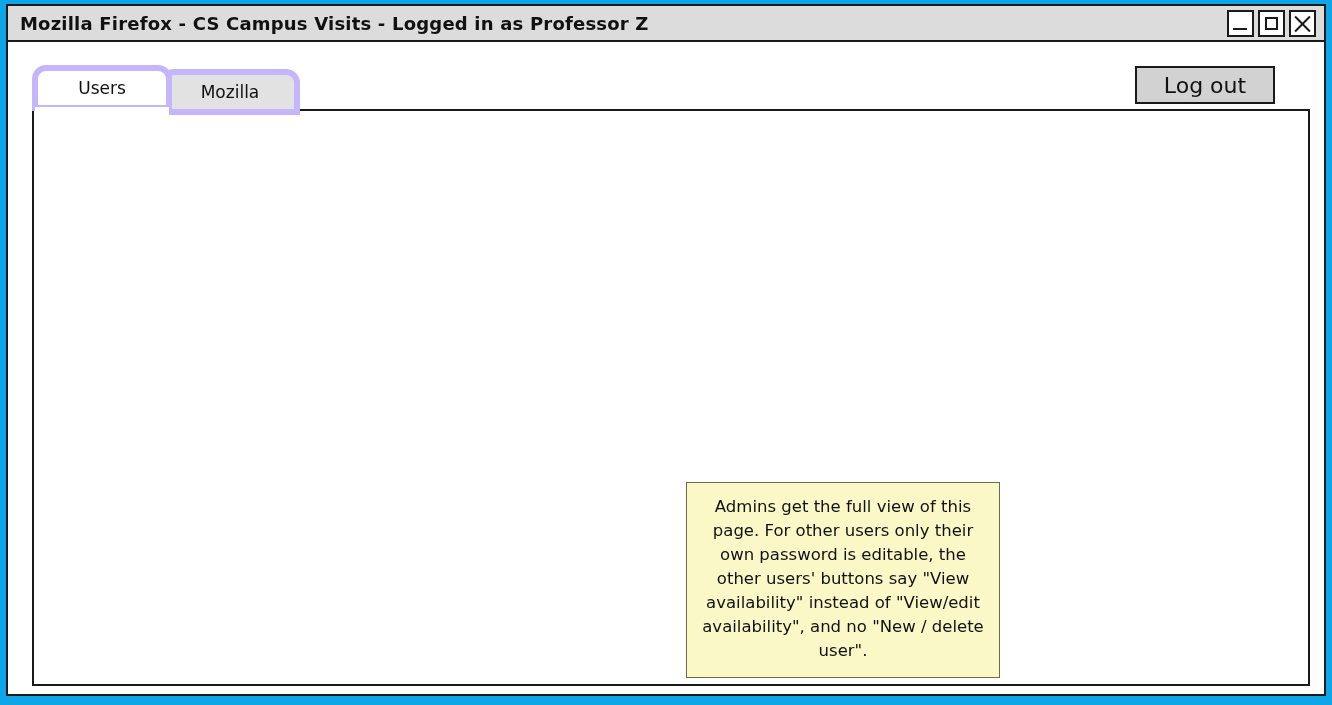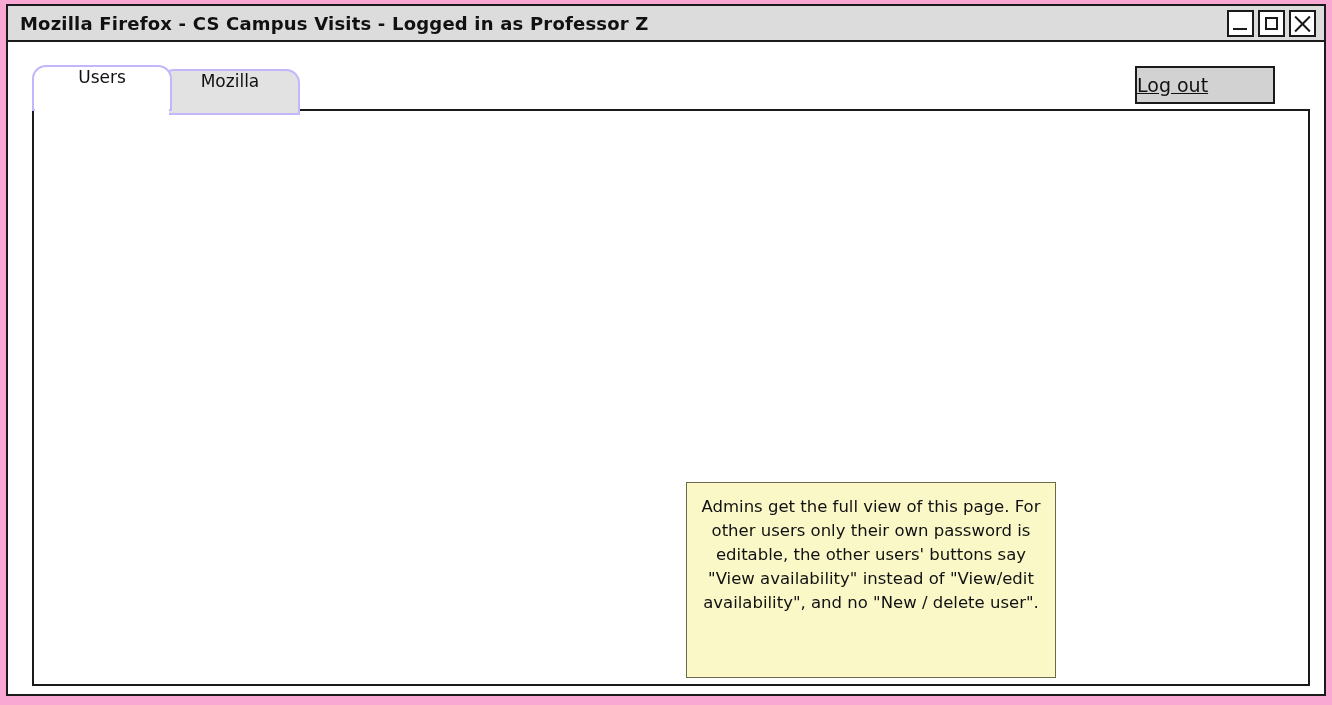--- a/index.html
+++ b/index.html
@@ -9,21 +9,21 @@
   }
   body {
     font-family: "DejaVu Sans", sans-serif;
     -webkit-font-smoothing: antialiased;
   }
   #app {
     position: relative;
     width: 1332px;
     height: 705px;
     overflow: hidden;
-    background: #f9a8d4;
+    background: #0ea5e9;
   }
 
   
   .window {
     position: absolute;
     left: 6px;
     top: 4px;
     width: 1320px;
     height: 692px;
     border: 2px solid #1a1a1a;
@@ -91,25 +91,25 @@
     height: 2px;
     background: #1a1a1a;
   }
   .win-btn .glyph-close-a { transform: rotate(45deg); }
   .win-btn .glyph-close-b { transform: rotate(-45deg); }
 
   
   .tab {
     position: absolute;
     height: 46px;
-    border: 2px solid #c4b5fd;
+    border: 6px solid #c4b5fd;
     border-radius: 14px 14px 0 0;
     box-sizing: border-box;
     display: flex;
-    align-items: flex-start;
+    align-items: center;
     justify-content: center;
     font-size: 17px;
     color: #111111;
   }
   .tab-users {
     left: 24px;
     top: 59px;
     width: 140px;
     background: #ffffff;
     z-index: 4;
@@ -146,26 +146,25 @@
   }
 
   
   .btn {
     position: absolute;
     border: 2px solid #1a1a1a;
     background: #d2d2d2;
     box-sizing: border-box;
     display: flex;
     align-items: center;
-    justify-content: flex-start;
-    font-size: 19px;
+    justify-content: center;
+    font-size: 22px;
     color: #111111;
     cursor: pointer;
     white-space: nowrap;
-    text-decoration: underline;
   }
   .btn.disabled {
     color: #9a9a9a;
     border-color: #9a9a9a;
     background: #cfcfcf;
     cursor: default;
   }
 
   .col-head {
     position: absolute;
@@ -247,21 +246,21 @@
     font-size: 17px;
     color: #111111;
     white-space: nowrap;
   }
 
   
   .note {
     position: absolute;
     left: 678px;
     top: 476px;
-    width: 370px;
+    width: 314px;
     height: 196px;
     background: #fbf8c8;
     border: 1px solid #6b6b4a;
     box-sizing: border-box;
     padding: 12px 14px;
     font-size: 16.5px;
     line-height: 24px;
     color: #111111;
     text-align: center;
     z-index: 9;

